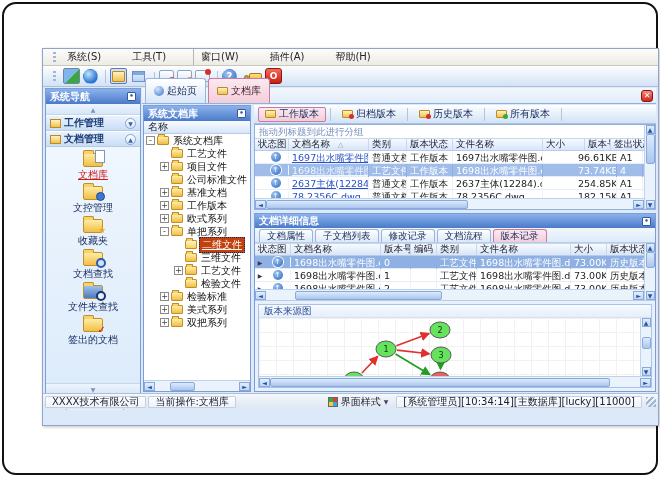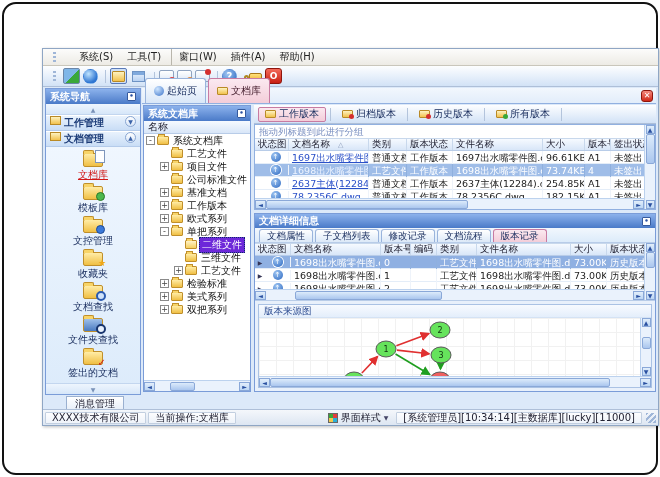--- a/index.html
+++ b/index.html
@@ -34,42 +34,42 @@
   [data-name="lock-icon"]::before{content:"";position:absolute;top:-5px;left:2px;width:7px;height:6px;border:2px solid #b0861e;border-bottom:none;border-radius:4px 4px 0 0;}
   [data-name="exit-icon"]{background:linear-gradient(#f46a5a,#c81e12);border:1px solid #8e150c;border-radius:3px;}
   [data-name="exit-icon"]::after{content:"O";font-size:9px;font-weight:bold;color:#fff;}
 
   
   .sidebar{position:absolute;left:2px;top:39px;width:96px;height:307px;border:1px solid #7a9cd8;background:linear-gradient(#f4f9ff,#dcebfb);display:flex;flex-direction:column;}
   .blue-hd{height:15px;background:linear-gradient(#8cb2ec,#4a7ac8);color:#fff;font-size:10px;font-weight:bold;display:flex;align-items:center;padding:0 4px;flex:none;}
   .blue-hd .sp{flex:1;}
   .pin{width:9px;height:9px;background:#fff;border:1px solid #355a9e;border-radius:1px;font-size:7px;color:#2a50a0;line-height:7px;text-align:center;}
   .scrollstrip{height:11px;background:linear-gradient(#eef5fe,#d6e6f9);border-bottom:1px solid #c3d6ef;display:flex;align-items:center;justify-content:center;font-size:6px;color:#7a92b8;flex:none;}
-  .navgroup{height:16px;background:linear-gradient(#e9f2fd,#c9ddf6);border-top:1px solid #fff;border-bottom:1px solid #b4cbea;display:flex;align-items:flex-start;font-size:10px;font-weight:bold;color:#1c3c78;padding:0 4px;gap:3px;flex:none;}
+  .navgroup{height:16px;background:linear-gradient(#e9f2fd,#c9ddf6);border-top:1px solid #fff;border-bottom:1px solid #b4cbea;display:flex;align-items:center;font-size:10px;font-weight:bold;color:#1c3c78;padding:0 4px;gap:3px;flex:none;}
   .navgroup .gico{width:11px;height:9px;background:linear-gradient(#fdf2c0,#f2c24e);border:1px solid #b98a26;}
   .navgroup .sp{flex:1;}
   .chev{width:11px;height:11px;border-radius:50%;background:linear-gradient(#ffffff,#d8e6f8);border:1px solid #89a6d2;font-size:6px;color:#3a62a8;display:flex;align-items:center;justify-content:center;}
   .nav-items{flex:1;display:flex;flex-direction:column;align-items:center;padding-top:5px;gap:2px;overflow:hidden;}
   .nav-item{width:88px;display:flex;flex-direction:column;align-items:center;gap:1px;padding:1px 0;cursor:pointer;}
   .nav-label{font-size:10px;color:#1c3060;}
   .nav-item.sel .nav-label{color:#d01818;text-decoration:underline;}
   .nav-ico{width:20px;height:14px;position:relative;background:linear-gradient(#ffeca6,#f0bf44);border:1px solid #c08f2a;border-radius:2px;}
   .nav-ico::before{content:"";position:absolute;top:-4px;left:-1px;width:9px;height:3px;background:#f8d468;border:1px solid #c08f2a;border-bottom:none;border-radius:2px 2px 0 0;}
   [data-name="doc-library-icon"]::after{content:"";position:absolute;right:-3px;top:-4px;width:8px;height:11px;background:#fff;border:1px solid #7e96bc;}
   [data-name="template-library-icon"]::after{content:"";position:absolute;right:-3px;bottom:-2px;width:7px;height:7px;background:#4db84d;border:1px solid #2a7a2a;border-radius:50%;}
   [data-name="favorites-icon"]::after{content:"★";position:absolute;right:-4px;bottom:-3px;color:#f0a818;font-size:9px;}
   [data-name="doc-control-icon"]::after{content:"";position:absolute;right:-3px;bottom:-2px;width:7px;height:7px;background:#3a78d8;border:1px solid #1c4a96;border-radius:50%;}
   [data-name="doc-search-icon"]::after{content:"";position:absolute;right:-4px;bottom:-3px;width:6px;height:6px;border:2px solid #2a5ab0;border-radius:50%;background:#cfe2fa;}
   [data-name="folder-search-icon"]{background:linear-gradient(#9fc0ea,#4a7ac0);}
   [data-name="folder-search-icon"]::after{content:"";position:absolute;right:-4px;bottom:-3px;width:6px;height:6px;border:2px solid #18356e;border-radius:50%;background:#e8f1fd;}
   [data-name="checked-out-docs-icon"]::after{content:"✓";position:absolute;right:-4px;bottom:-4px;color:#d01818;font-size:10px;font-weight:bold;}
 
   
   .msg-tab{position:absolute;left:3px;top:347px;height:14px;padding:4px 8px;background:linear-gradient(#ffffff,#e7eef8);border:1px solid #9ab0d0;border-bottom:none;font-size:10px;color:#223;display:flex;align-items:center;margin-left:20px;}
-  .statusbar{position:absolute;left:0;bottom:0;right:0;height:16px;background:linear-gradient(#f4f7fb,#dde6f2);border-top:1px solid #aebfd8;display:flex;align-items:center;font-size:10px;color:#223;gap:2px;padding:0 2px;}
+  .statusbar{position:absolute;left:0;bottom:16px;right:0;height:16px;background:linear-gradient(#f4f7fb,#dde6f2);border-top:1px solid #aebfd8;display:flex;align-items:center;font-size:10px;color:#223;gap:2px;padding:0 2px;}
   .sb-cell{border:1px solid #c2cfe0;border-radius:1px;height:12px;display:flex;align-items:center;padding:0 6px;background:linear-gradient(#fdfdfe,#eef3fa);}
   .sb-fill{flex:1;border:none;background:none;}
   .style-ico{width:10px;height:10px;margin-right:3px;background:conic-gradient(#e23d3d 0 25%,#2ab0d8 0 50%,#f2c94c 0 75%,#3aa83a 0);border:1px solid #666;}
   .dd{font-size:6px;color:#446;margin-left:3px;}
   .rgrip{width:10px;height:10px;background:repeating-linear-gradient(135deg,#9fb6d8 0 2px,transparent 2px 4px);margin-left:2px;}
 
   
   .main{position:absolute;left:99px;top:39px;right:2px;bottom:32px;}
   .tabstrip{position:absolute;left:0;top:0;right:0;height:16px;border-bottom:1px solid #91b0e0;display:flex;align-items:flex-end;gap:2px;padding-left:3px;background:linear-gradient(#f2f7fd,#e2edfa);}
   .tab{height:15px;padding:12px 8px;display:flex;align-items:center;gap:3px;font-size:10px;color:#1c3060;background:linear-gradient(#ffffff,#d9e7f8);border:1px solid #9ab4dc;border-bottom:none;border-radius:3px 3px 0 0;cursor:pointer;}
@@ -82,21 +82,21 @@
   .treepanel{position:absolute;left:1px;top:17px;width:108px;bottom:1px;border:1px solid #7a9cd8;background:#fff;display:flex;flex-direction:column;}
   .tree-colhd{height:13px;background:linear-gradient(#f6faff,#d8e6f8);border-bottom:1px solid #b8cce8;font-size:10px;color:#223;padding:0 4px;flex:none;}
   .tree-body{flex:1;overflow:hidden;}
   .trow{height:13px;display:flex;align-items:center;gap:2px;font-size:10px;color:#111;white-space:nowrap;cursor:pointer;}
   .exp{width:9px;height:9px;flex:none;font-size:8px;line-height:7px;text-align:center;color:#444;visibility:hidden;}
   .exp.on{visibility:visible;border:1px solid #8a8a8a;background:#fff;}
   .tfold{width:12px;height:9px;flex:none;background:linear-gradient(#ffeca6,#f0bf44);border:1px solid #c08f2a;border-radius:1px;position:relative;}
   .tfold::before{content:"";position:absolute;top:-3px;left:0;width:5px;height:2px;background:#f8d468;border:1px solid #c08f2a;border-bottom:none;}
   .trow.sel .tfold{background:linear-gradient(#fff3c8,#f6d060);}
   .tlabel{padding:0 2px;}
-  .trow.sel .tlabel{background:#6d28d9;color:#fff;border:1px dotted #0a2a6a;}
+  .trow.sel .tlabel{background:#c2410c;color:#fff;border:1px dotted #0a2a6a;text-decoration:underline;}
   .sb-h{height:11px;background:#eaf2fc;border-top:1px solid #bcd2ee;display:flex;align-items:center;flex:none;}
   .sb-h .arr{width:11px;height:9px;background:linear-gradient(#e2eefb,#bcd6f4);border:1px solid #8aa8d8;font-size:6px;color:#2a50a0;text-align:center;line-height:8px;flex:none;}
   .sb-h .track{flex:1;position:relative;height:9px;}
   .sb-h .thumb{position:absolute;top:0;height:9px;background:linear-gradient(#dcebfb,#aac6ee);border:1px solid #8aa8d8;border-radius:2px;}
   .sb-v{width:11px;background:#eaf2fc;border-left:1px solid #bcd2ee;display:flex;flex-direction:column;align-items:center;flex:none;}
   .sb-v .arr{width:9px;height:9px;background:linear-gradient(#e2eefb,#bcd6f4);border:1px solid #8aa8d8;font-size:6px;color:#2a50a0;text-align:center;line-height:8px;flex:none;}
   .sb-v .track{flex:1;position:relative;width:9px;}
   .sb-v .thumb{position:absolute;left:0;width:9px;background:linear-gradient(#dcebfb,#aac6ee);border:1px solid #8aa8d8;border-radius:2px;}
 
   
@@ -132,21 +132,21 @@
   .mg .ghead .hcell:nth-of-type(4){width:46px;}
   .mg .ghead .hcell:nth-of-type(5){width:90px;}
   .mg .ghead .hcell:nth-of-type(6){width:42px;}
   .mg .ghead .hcell:nth-of-type(7){width:26px;}
   .mg .ghead .hcell:nth-of-type(8){width:40px;}
   .mg .ghead .hcell:nth-of-type(2)::after{content:"△";font-size:7px;color:#8a9ab8;margin-left:8px;}
   .mg .cells .cell:nth-of-type(1){width:80px;color:#2a50c8;text-decoration:underline;}
   .mg .cells .cell:nth-of-type(2){width:38px;}
   .mg .cells .cell:nth-of-type(3){width:46px;}
   .mg .cells .cell:nth-of-type(4){width:90px;}
-  .mg .cells .cell:nth-of-type(5){width:42px;}
+  .mg .cells .cell:nth-of-type(5){width:42px;margin-left:32px;}
   .mg .cells .cell:nth-of-type(6){width:26px;}
   .mg .cells .cell:nth-of-type(7){width:40px;}
   .mg .grow.sel .cells .cell:nth-of-type(1){color:#eef4ff;}
 
   
   .detail{position:absolute;left:0;top:108px;right:0;bottom:0;border:1px solid #7a9cd8;background:#e8f0fb;display:flex;flex-direction:column;}
   .dtabs{height:15px;display:flex;align-items:flex-end;gap:2px;padding:1px 4px 0;background:linear-gradient(#f2f7fd,#dcebfa);border-bottom:1px solid #b8cce8;flex:none;}
   .dtab{height:13px;padding:0 7px;font-size:9.5px;color:#1c3060;display:flex;align-items:center;background:linear-gradient(#ffffff,#dce9f8);border:1px solid #9ab4dc;border-bottom:none;border-radius:3px 3px 0 0;cursor:pointer;}
   .dtab.active{background:linear-gradient(#fbe9f0,#f3cdd9);border-color:#c77ba2;}
   .dgridwrap{height:58px;background:#fff;display:flex;flex:none;border-bottom:1px solid #b8cce8;}
@@ -179,21 +179,21 @@
 </style>
 </head>
 <body>
 
 <div class="page" data-name="screenshot-page">
 <div class="frame" data-name="outer-frame">
 <div class="app" data-name="app-window">
 
   <div class="menubar" data-name="menu-bar">
     <span class="grip" data-name="toolbar-grip"></span>
-    <div class="hd-row" style="display:flex;padding:0;gap:0;margin-left:12px;">
+    <div class="hd-row" style="display:flex;padding:0;gap:17px;">
 
     <span class="menu-item" data-name="menu-item">系统(S)</span>
             <span class="menu-item" data-name="menu-item">工具(T)</span>
             <span class="menu-item sep" data-name="menu-item">窗口(W)</span>
             <span class="menu-item" data-name="menu-item">插件(A)</span>
             <span class="menu-item" data-name="menu-item">帮助(H)</span>
           </div>
   </div>
 
   <div class="toolbar" data-name="main-toolbar">
@@ -232,24 +232,20 @@
       <span class="sp"></span>
       <span class="chev" data-name="chevron-up-icon">▲</span>
     </div>
     <div class="nav-items">
 
     <div class="nav-item sel" data-name="sidebar-item">
           <span class="nav-ico" data-name="doc-library-icon"></span>
           <span class="nav-label">文档库</span>
         </div>
             <div class="nav-item" data-name="sidebar-item">
-          <span class="nav-ico" data-name="template-library-icon"></span>
-          <span class="nav-label">模板库</span>
-        </div>
-            <div class="nav-item" data-name="sidebar-item">
           <span class="nav-ico" data-name="doc-control-icon"></span>
           <span class="nav-label">文控管理</span>
         </div>
             <div class="nav-item" data-name="sidebar-item">
           <span class="nav-ico" data-name="favorites-icon"></span>
           <span class="nav-label">收藏夹</span>
         </div>
             <div class="nav-item" data-name="sidebar-item">
           <span class="nav-ico" data-name="doc-search-icon"></span>
           <span class="nav-label">文档查找</span>
@@ -354,20 +350,25 @@
           </div>
               <div class="trow" data-name="tree-item" style="padding-left: 30px;">
             <span class="exp" data-name="tree-expander-icon"></span>
             <span class="tfold" data-name="folder-icon"></span>
             <span class="tlabel">三维文件</span>
           </div>
               <div class="trow" data-name="tree-item" style="padding-left: 30px;">
             <span class="exp on" data-name="tree-expander-icon">+</span>
             <span class="tfold" data-name="folder-icon"></span>
             <span class="tlabel">工艺文件</span>
+          </div>
+              <div class="trow" data-name="tree-item" style="padding-left: 30px;">
+            <span class="exp" data-name="tree-expander-icon"></span>
+            <span class="tfold" data-name="folder-icon"></span>
+            <span class="tlabel">检验文件</span>
           </div>
               <div class="trow" data-name="tree-item" style="padding-left: 16px;">
             <span class="exp on" data-name="tree-expander-icon">+</span>
             <span class="tfold" data-name="folder-icon"></span>
             <span class="tlabel">检验标准</span>
           </div>
               <div class="trow" data-name="tree-item" style="padding-left: 16px;">
             <span class="exp on" data-name="tree-expander-icon">+</span>
             <span class="tfold" data-name="folder-icon"></span>
             <span class="tlabel">美式系列</span>

